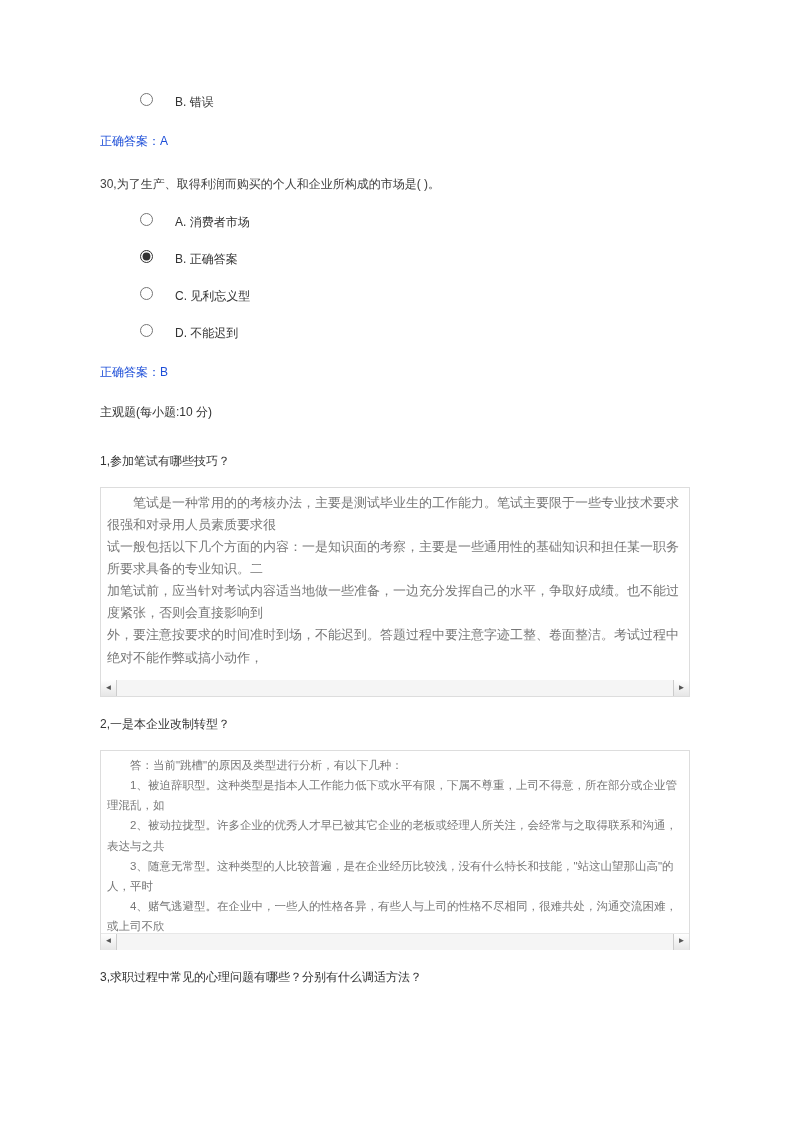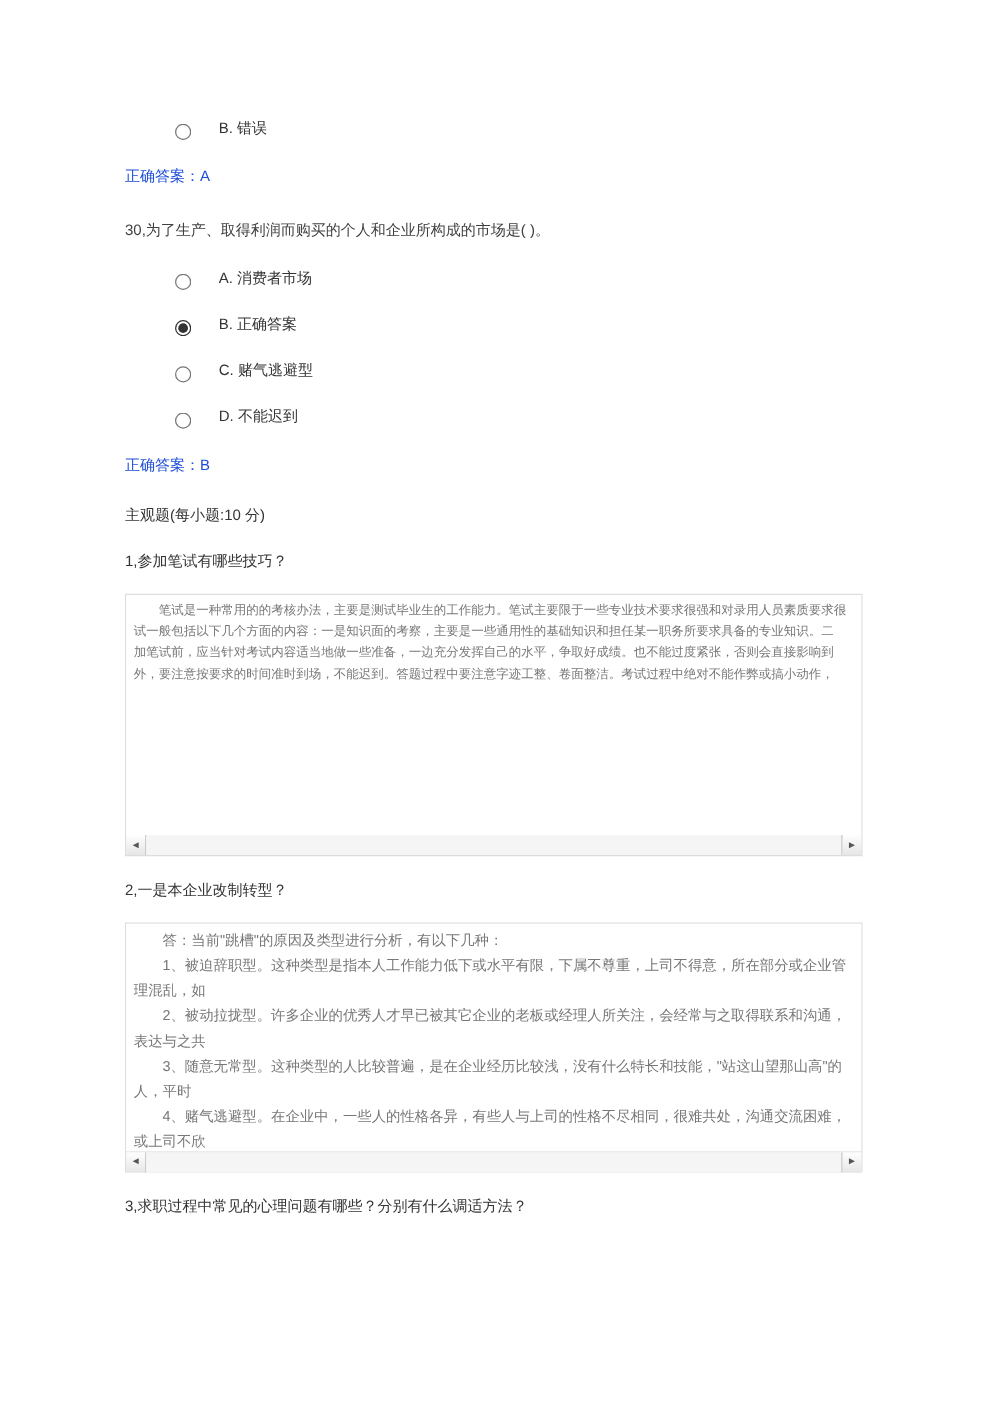--- a/index.html
+++ b/index.html
@@ -12,21 +12,21 @@
       font-size: 12px;
       line-height: 1.6;
       background: #fff;
       width: 794px;
       height: 1123px;
       padding: 75px 100px 40px 100px;
       overflow: hidden;
     }
     .option {
       display: flex;
-      align-items: flex-end;
+      align-items: flex-start;
       margin: 18px 0 18px 40px;
     }
     .radio {
       width: 13px;
       height: 13px;
       margin-right: 22px;
       accent-color: #333;
     }
     .option-text {
       color: #333;
@@ -37,21 +37,21 @@
       margin-bottom: 20px;
     }
     .question {
       color: #404040;
       margin-top: 24px;
       margin-bottom: 8px;
     }
     .section-header {
       color: #333;
       margin-top: 8px;
-      margin-bottom: 18px;
+      margin-bottom: 30px;
     }
     .subjective-q {
       color: #333;
       margin-top: 18px;
       margin-bottom: 16px;
     }
     .textarea-wrap {
       position: relative;
       width: 590px;
       height: 210px;
@@ -59,21 +59,21 @@
       flex-direction: column;
       margin-bottom: 4px;
       border: 1px solid #ddd;
     }
     .textarea-content {
       flex: 1;
       overflow: hidden;
       background: #fff;
       padding: 4px 6px;
       color: #777;
-      font-size: 10px;
+      font-size: 13px;
       line-height: 1.7;
       white-space: pre-wrap;
     }
     .textarea-content2 {
       flex: 1;
       overflow: hidden;
       background: #fff;
       padding: 4px 6px;
       color: #777;
       font-size: 11.5px;
@@ -141,21 +141,21 @@
   <span class="option-text">A.  消费者市场</span>
 </div>
 
 <div class="option">
   <input type="radio" class="radio" checked="" style="">
   <span class="option-text">B.  正确答案</span>
 </div>
 
 <div class="option">
   <input type="radio" class="radio" style="">
-  <span class="option-text">C.  赌气逃避型</span>
+  <span class="option-text">C.  见利忘义型</span>
 </div>
 
 <div class="option">
   <input type="radio" class="radio" style="">
   <span class="option-text">D.  不能迟到</span>
 </div>
 
 <div class="correct-answer">正确答案：B</div>
 
 <div class="section-header">主观题(每小题:10 分)</div>

